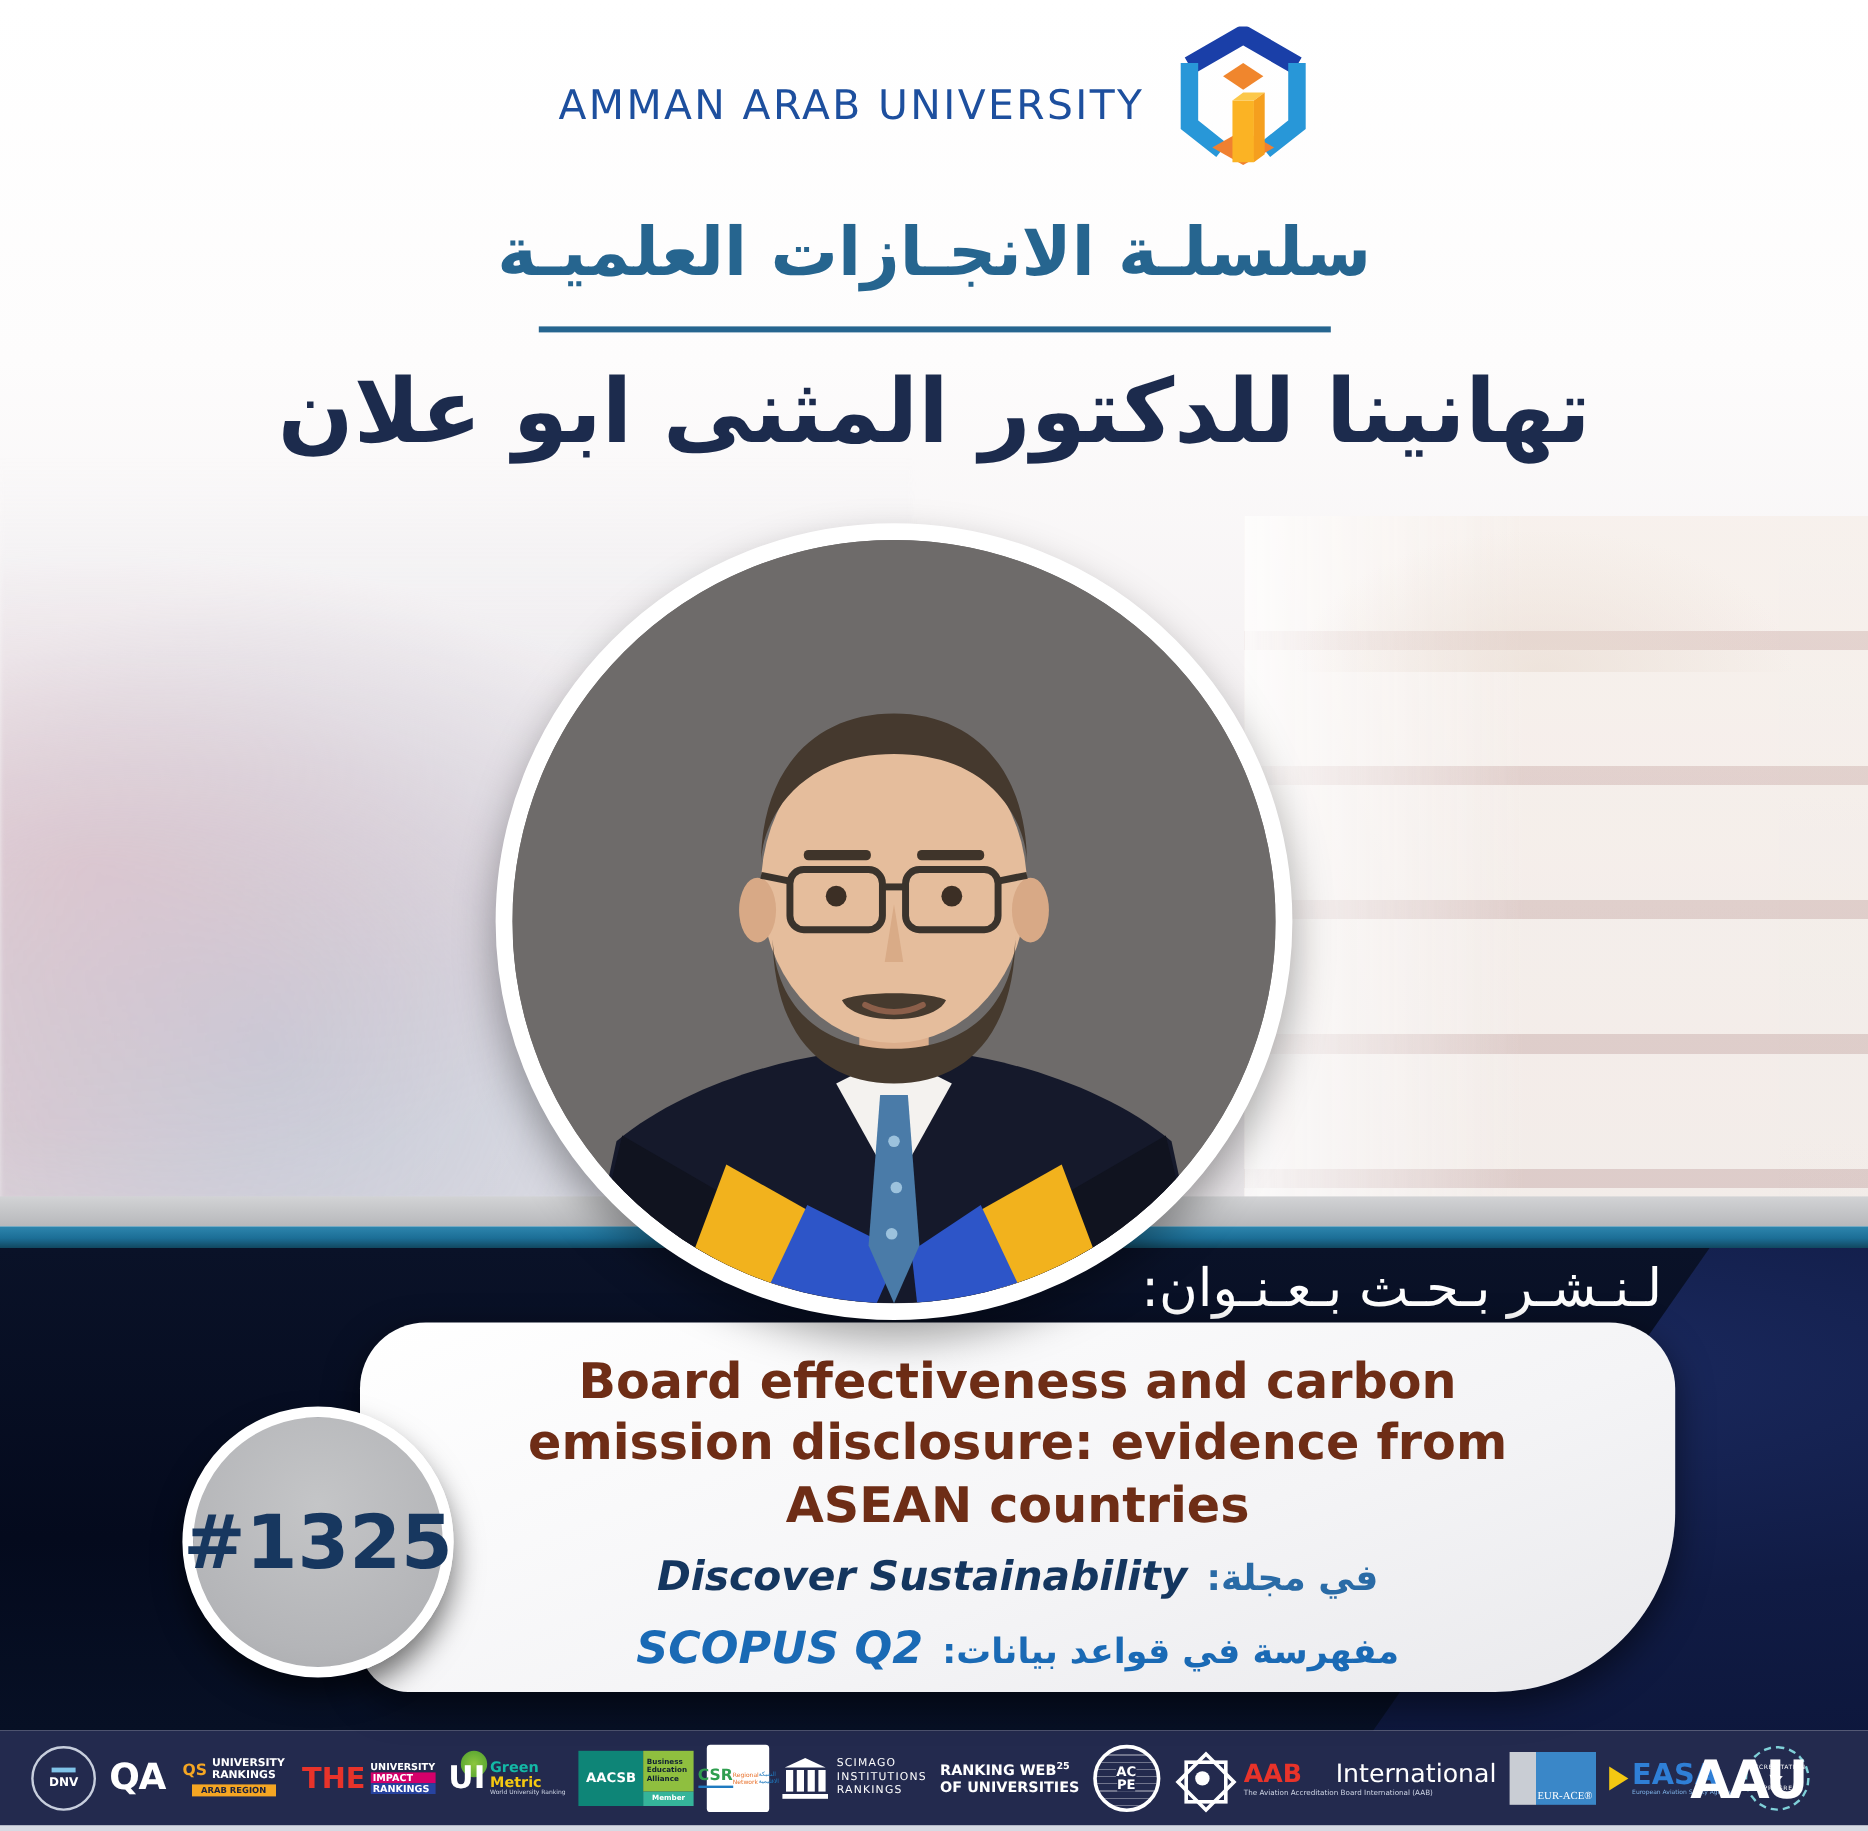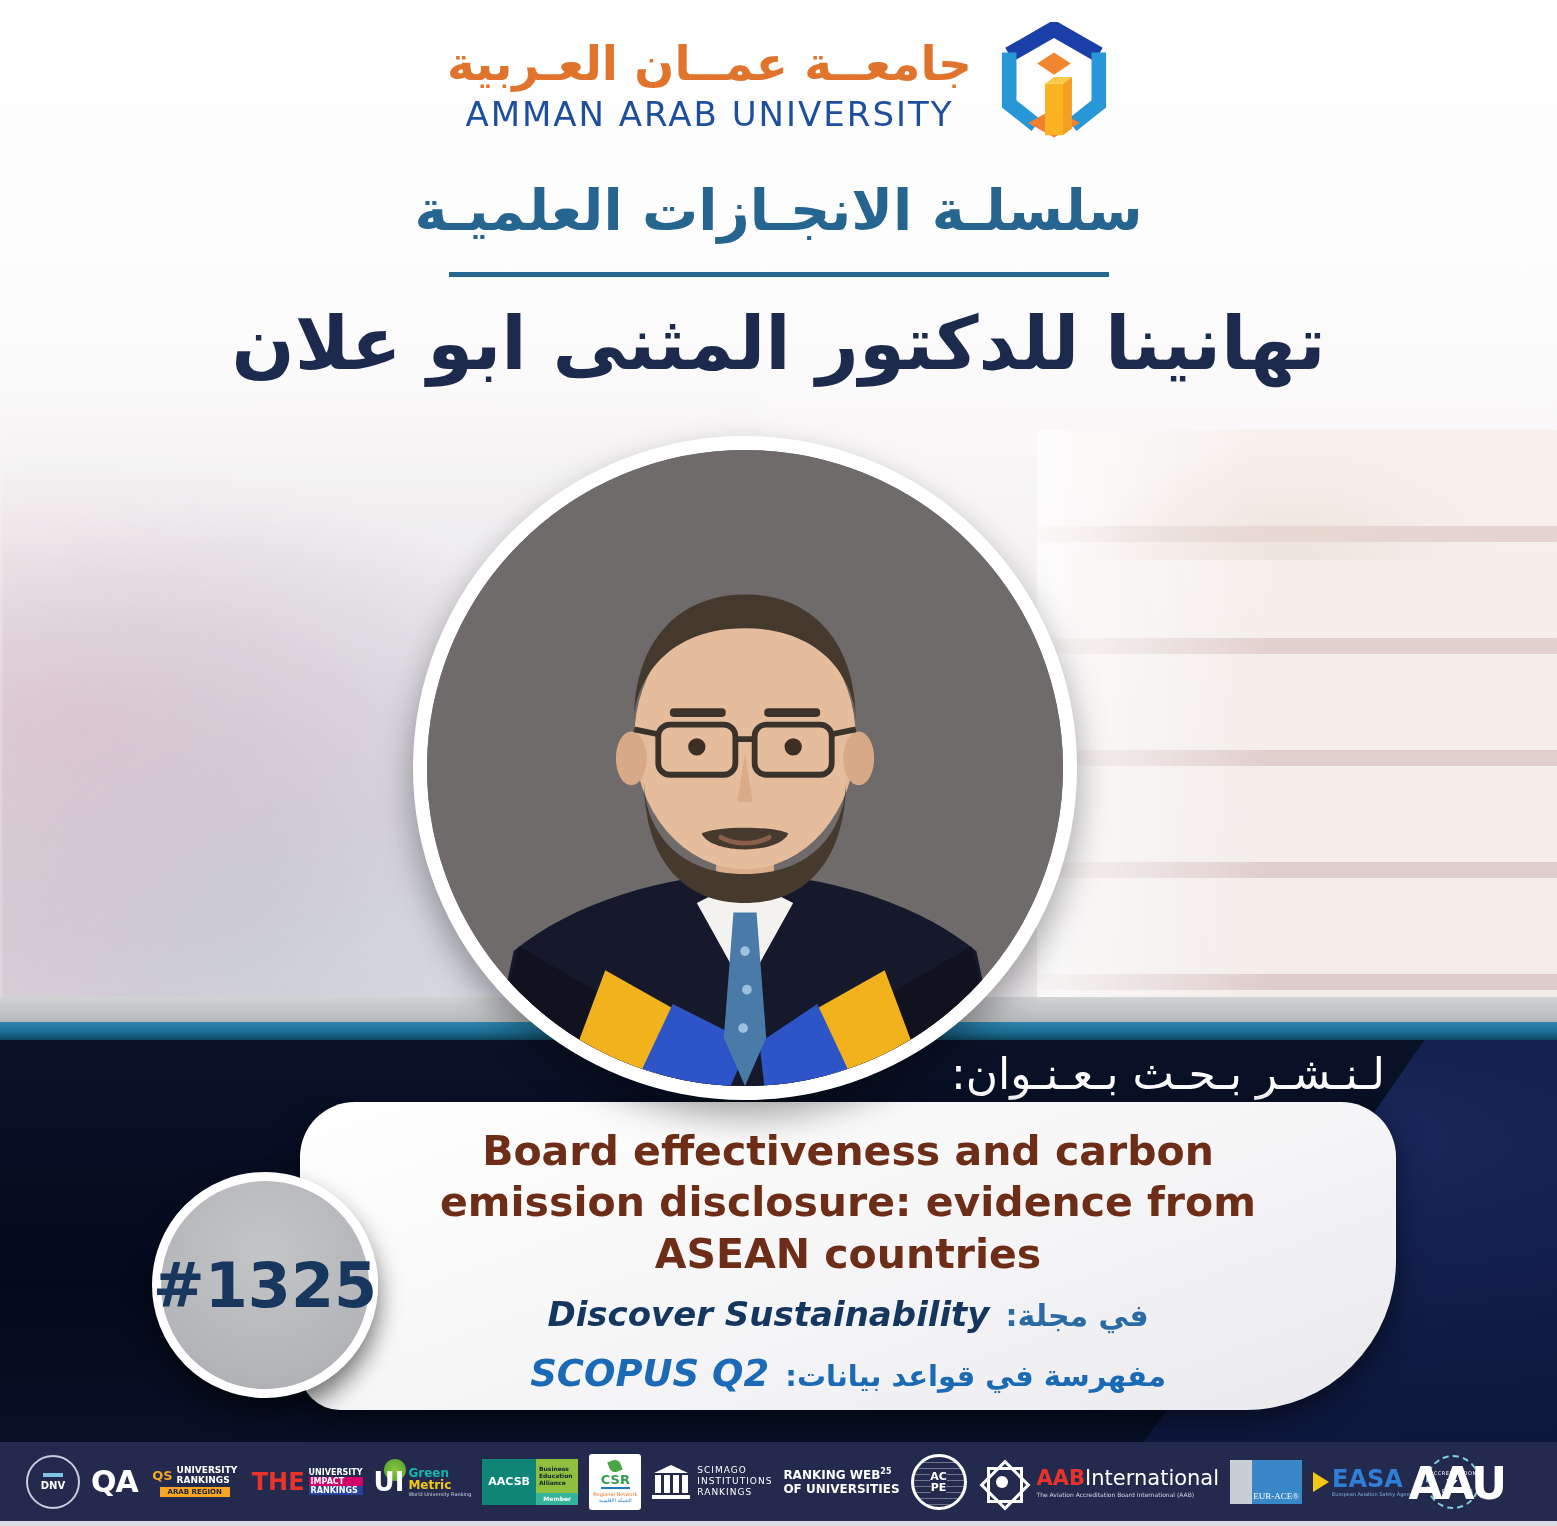--- a/index.html
+++ b/index.html
@@ -173,21 +173,21 @@
   .lg-aacsb{width:96px;height:46px;}
   .lg-aacsb .left{background:#0e8577;color:#fff;font-size:11px;font-weight:bold;
     height:100%;display:flex;align-items:center;padding:0 6px;}
   .lg-aacsb .right{display:flex;flex-direction:column;height:100%;flex:1;}
   .lg-aacsb .r1{background:#8fbf3f;color:#123;font-size:6px;font-weight:bold;flex:1;
     display:flex;align-items:center;padding:0 3px;line-height:1.2;}
   .lg-aacsb .r2{background:#35b49a;color:#fff;font-size:6px;font-weight:bold;
     display:flex;align-items:center;justify-content:center;height:12px;}
   
   .lg-csr{width:52px;height:56px;background:#fff;border-radius:3px;
-    flex-direction:column;justify-content:center;}
+    flex-direction:row;justify-content:center;}
   .lg-csr .leaf{width:12px;height:12px;background:#4aa546;border-radius:0 50% 0 50%;
     transform:rotate(-20deg);margin-bottom:1px;}
   .lg-csr .t{color:#2f9e4f;font-size:13px;font-weight:bold;border-bottom:2px solid #1f7ac0;line-height:1.1;}
   .lg-csr .s{color:#e8702a;font-size:5px;margin-top:2px;}
   .lg-csr .s2{color:#1f7ac0;font-size:5px;}
   
   .lg-scimago{gap:7px;}
   .lg-scimago .icon{display:flex;flex-direction:column;align-items:center;}
   .lg-scimago .ped{width:0;height:0;border-left:17px solid transparent;
     border-right:17px solid transparent;border-bottom:8px solid #fff;}
@@ -207,21 +207,21 @@
   .lg-acpe .t{color:#fff;font-size:11px;font-weight:bold;line-height:1;background:#232a4e;}
   
   .lg-star{width:48px;height:48px;position:relative;justify-content:center;}
   .lg-star .sq{position:absolute;left:9px;top:9px;width:30px;height:30px;border:3px solid #fff;}
   .lg-star .sq.r{transform:rotate(45deg);}
   .lg-star .dot{position:absolute;left:18px;top:18px;width:12px;height:12px;border-radius:50%;background:#fff;}
   
   .lg-aab{flex-direction:column;align-items:flex-start;}
   .lg-aab .row{display:flex;align-items:baseline;}
   .lg-aab .aab{color:#e8332a;font-size:21px;font-weight:bold;}
-  .lg-aab .intl{color:#fff;font-size:21px;}
+  .lg-aab .intl{color:#fff;font-size:21px;margin-left:28px;}
   .lg-aab .sub{color:#cfd6e6;font-size:6px;margin-top:1px;}
   
   .lg-eurace{width:72px;height:44px;background:linear-gradient(90deg,#c9cdd4 0 30%,#3a87c8 30% 100%);
     align-items:flex-end;justify-content:flex-end;}
   .lg-eurace .t{color:#fff;font-size:9px;font-family:"Liberation Serif",serif;
     padding:0 3px 3px 0;}
   
   .lg-easa{gap:3px;}
   .lg-easa .tri{width:0;height:0;border-top:10px solid transparent;
     border-bottom:10px solid transparent;border-left:16px solid #f4c812;}
@@ -240,21 +240,20 @@
 
 <div class="poster">
 
   <div class="top-bg"></div>
   <div class="left-haze"></div>
   <div class="book-stack"></div>
   <div class="open-book"></div>
 
   <div class="logo-row">
     <div class="logo-text">
-      <div class="uni-ar">جامعــة عمــان العـربية</div>
       <div class="uni-en">AMMAN ARAB UNIVERSITY</div>
     </div>
     <svg class="logo-mark" viewBox="0 0 100 112">
       <path d="M10,28 L50,5 L90,28" fill="none" stroke="#1a3fa8" stroke-width="14" stroke-linejoin="miter"></path>
       <path d="M10,26 L10,72 L34,91" fill="none" stroke="#2897d8" stroke-width="13"></path>
       <path d="M90,26 L90,72 L66,91" fill="none" stroke="#2897d8" stroke-width="13"></path>
       <polygon points="50,26 65,36 50,46 35,36" fill="#f0862d"></polygon>
       <polygon points="50,76 73,89 50,102 27,89" fill="#f08030"></polygon>
       <polygon points="42,54 58,54 58,100 42,100" fill="#fbb324"></polygon>
       <polygon points="42,54 50,48 66,48 58,54" fill="#fcc84a"></polygon>

